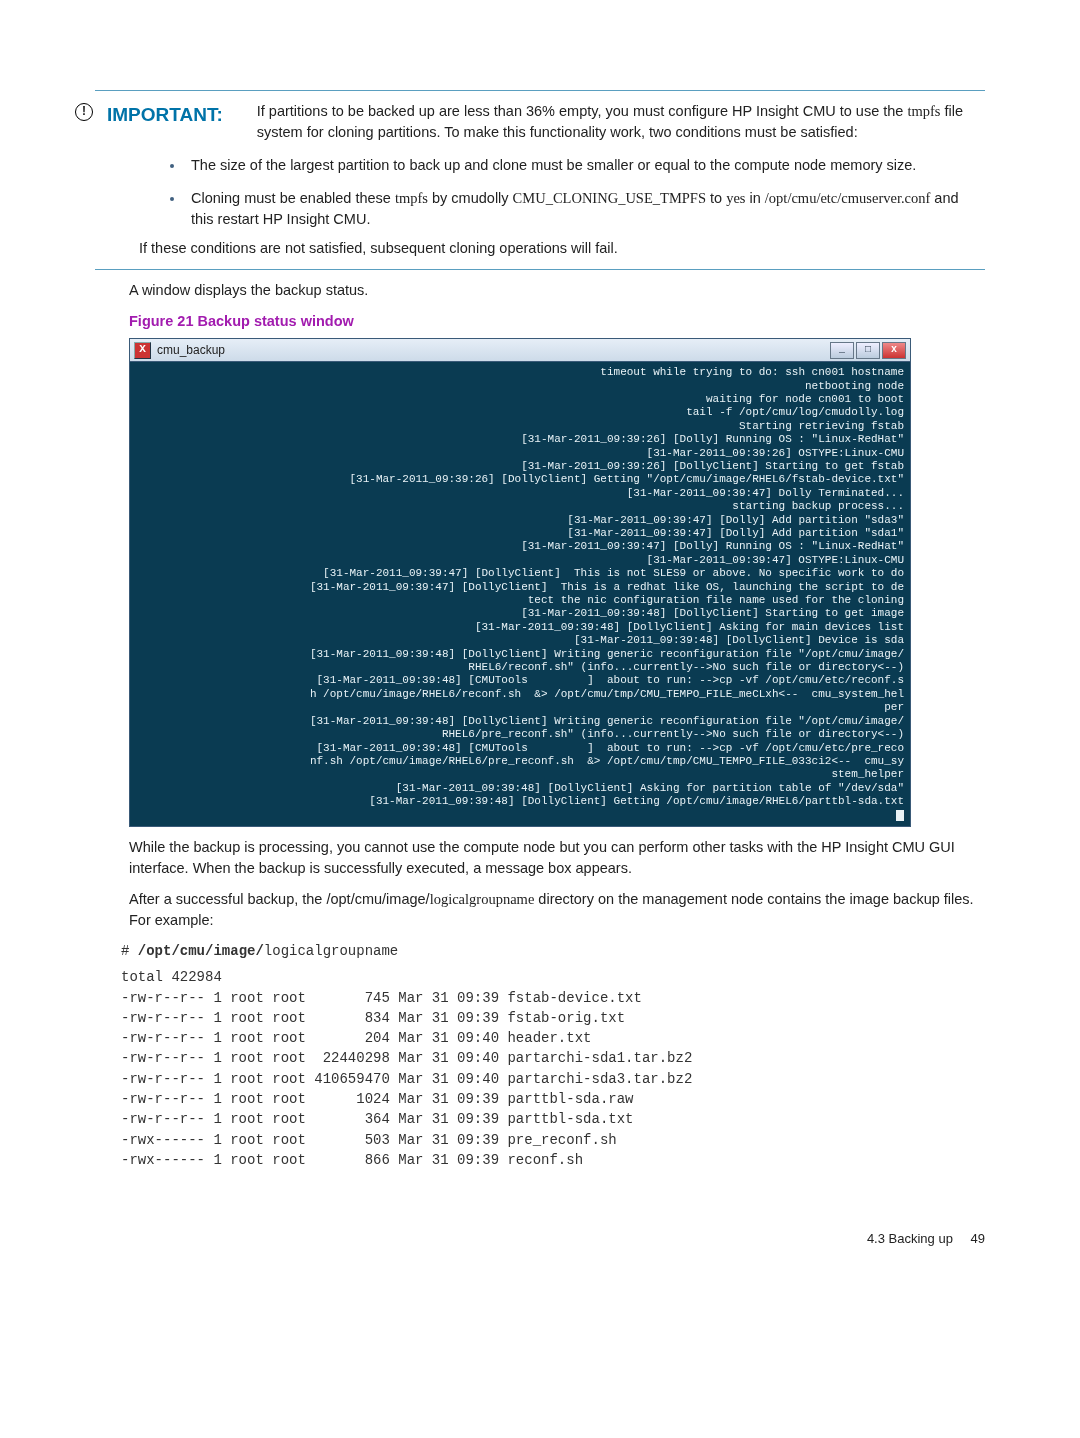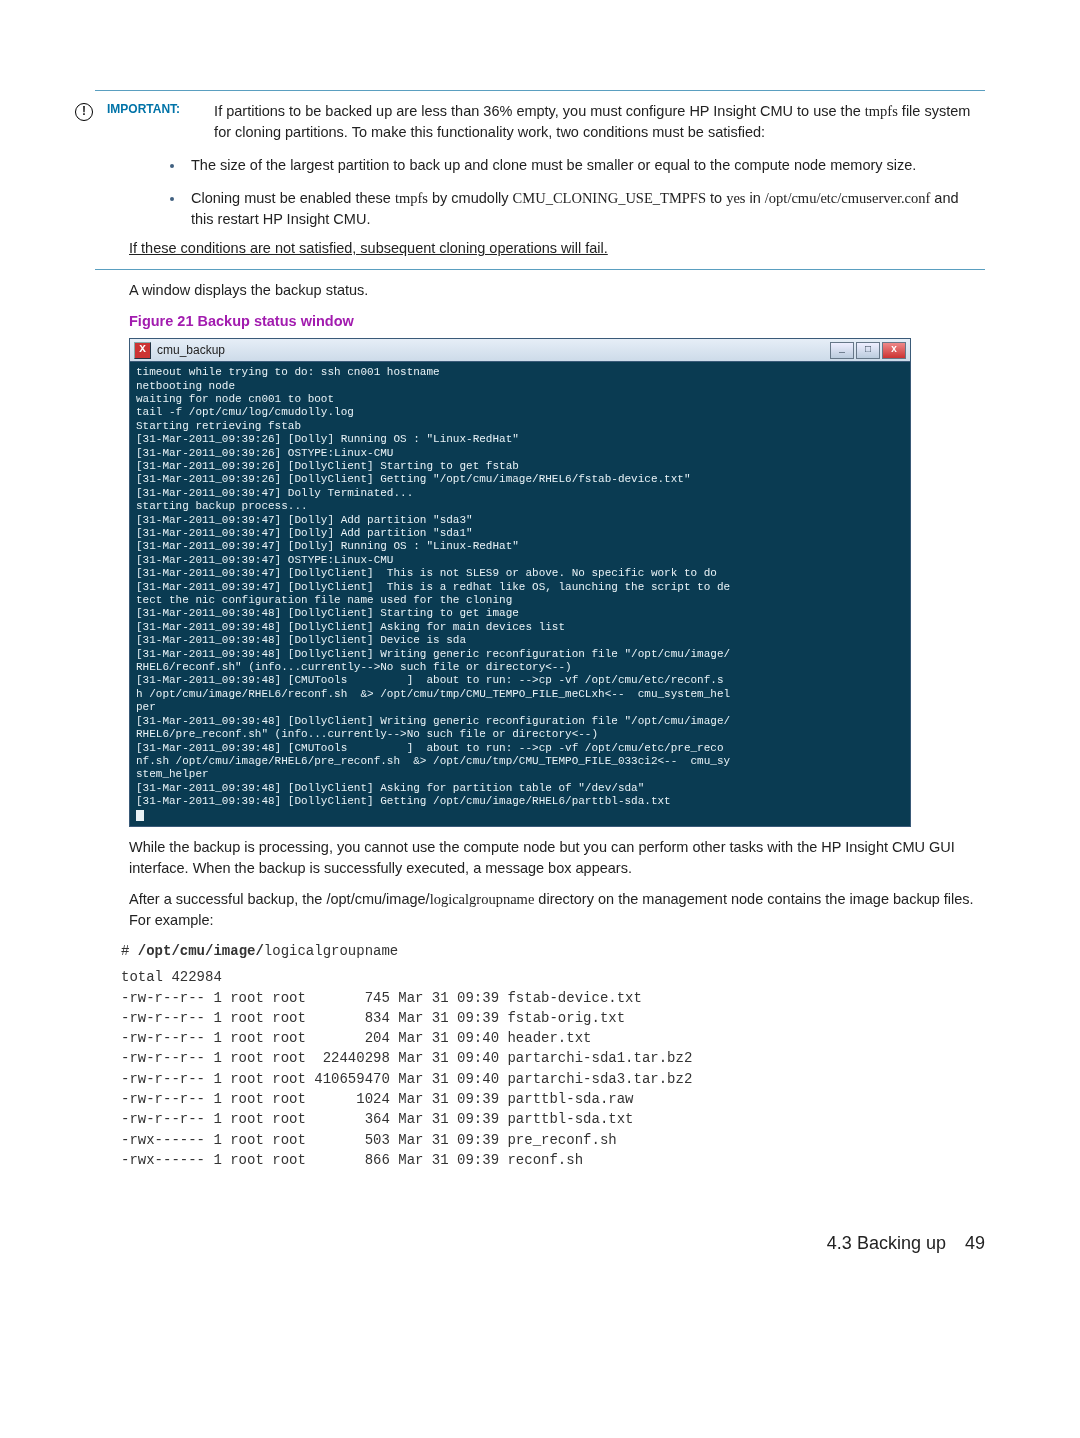--- a/index.html
+++ b/index.html
@@ -32,30 +32,30 @@
     border-radius: 50%;
     font-size: 12px;
     font-weight: bold;
     text-align: center;
     line-height: 14px;
     margin-top: 2px;
   }
   .imp-label {
     color: #0073a8;
     font-weight: bold;
-    font-size: 12px;
+    font-size: 19px;
     margin-right: 20px;
     flex: 0 0 auto;
   }
   .imp-text { flex: 1; }
   .mono { font-family: Liberation Serif, serif; }
   .bullets { margin: 8px 0 8px 90px; padding: 0; }
   .bullets li { margin: 12px 0 6px 0; padding-left: 6px; }
   .bullets li::marker { color: #406080; }
-  .after-imp { margin: 8px 0 10px 34px; text-decoration: underline; }
+  .after-imp { margin: 8px 0 10px 44px; }
   .para { margin: 10px 0 10px 34px; }
   .fig-title { color: #a21caf; font-weight: bold; margin: 10px 0 6px 34px; }
   .term-window {
     margin-left: 34px;
     width: 780px;
     border: 1px solid #3a5a78;
     font-family: "Lucida Console","Courier New",monospace;
     font-size: 11px;
     line-height: 1.22;
   }
@@ -87,33 +87,34 @@
     font-size: 10px; text-align: center; line-height: 13px;
     color: #234;
   }
   .term-btn.close { background: linear-gradient(#e88,#c33); color:#fff; font-weight:bold;}
   .term-body {
     background: #0a3b52;
     color: #e8f2f6;
     padding: 4px 6px;
     white-space: pre-wrap;
     word-break: break-all;
+    text-align: right;
   }
   .cursor { display:inline-block; width:8px; height:11px; background:#e8f2f6; vertical-align:text-bottom;}
   .codeblock {
     font-family: "Courier New", monospace;
     font-size: 14px;
     white-space: pre;
     margin: 6px 0 6px 26px;
     color: #333;
   }
   .codeblock .b { font-weight: bold; }
   .footer {
     text-align: right;
-    font-size: 18px;
+    font-size: 13px;
     color: #222;
     margin-top: 60px;
   }
   .footer .pg { margin-left: 14px; }
   .tail-hr {
     border: 0;
     border-top: 1px solid #5a9fc0;
     margin: 10px 0 6px 0;
   }
 </style>

